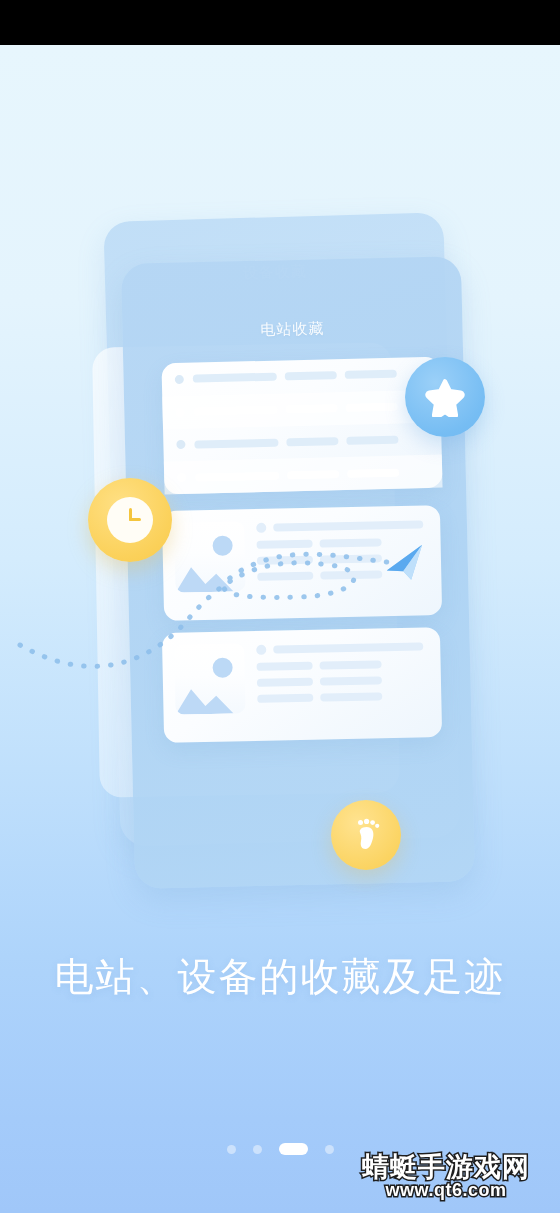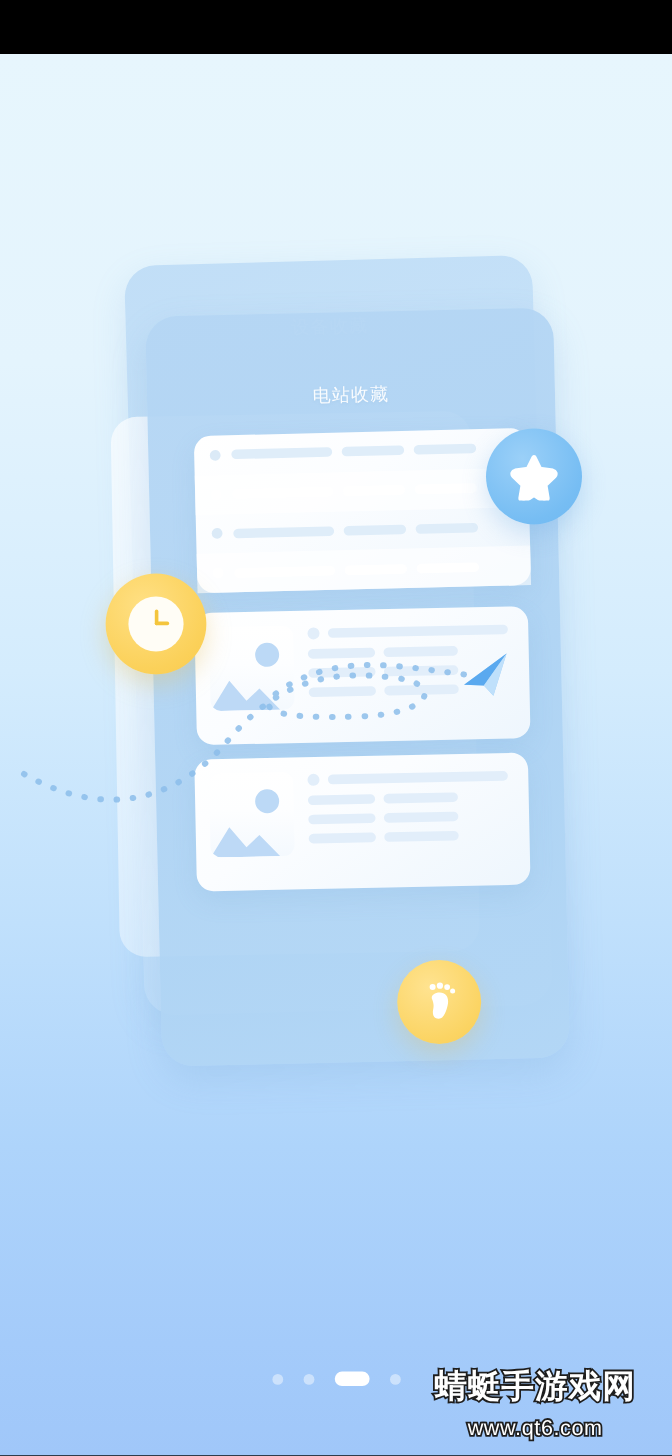--- a/index.html
+++ b/index.html
@@ -123,21 +123,21 @@
   .pdot{width:9px;height:9px;border-radius:50%;background:rgba(255,255,255,.45);}
   .pdot.active{width:29px;height:12px;border-radius:6px;background:#ffffff;}
 
   
   .wm{position:absolute;right:30px;bottom:14px;text-align:center;line-height:1;user-select:none;}
   .wm .wm1{
     font-size:27px;font-weight:700;color:#ffffff;letter-spacing:1px;
     -webkit-text-stroke:3px #1e1e1e;paint-order:stroke fill;
   }
   .wm .wm2{
-    margin-top:12px;font-size:18px;font-weight:400;color:#ffffff;letter-spacing:.5px;
+    margin-top:0;font-size:18px;font-weight:700;color:#ffffff;letter-spacing:.5px;
     -webkit-text-stroke:3px #1e1e1e;paint-order:stroke fill;
   }
 </style>
 </head>
 <body>
 
 <div class="screen">
 
   <div class="statusbar"></div>
 
@@ -271,20 +271,21 @@
           <path d="M15.5 9 C21 9 23.5 13.5 22 20 C20.7 25.7 18.5 31 14.5 31 C10.5 31 9 27.5 10 23 C10.8 19.4 10 17 9 14.5 C8 12 10.5 9 15.5 9 Z" fill="#ffffff"></path>
           <circle cx="9.5" cy="4.6" r="2.5" fill="#ffffff"></circle>
           <circle cx="15.6" cy="3.4" r="2.6" fill="#ffffff"></circle>
           <circle cx="21.6" cy="4.6" r="2.4" fill="#ffffff"></circle>
           <circle cx="26.2" cy="7.8" r="2.1" fill="#ffffff"></circle>
         </svg>
       </div>
 
     </div>
 
+    <div class="headline">电站、设备的收藏及足迹</div>
 
     <div class="dots">
       <span class="pdot"></span>
       <span class="pdot"></span>
       <span class="pdot active"></span>
       <span class="pdot"></span>
     </div>
 
     <div class="wm">
       <div class="wm1">蜻蜓手游戏网</div>

